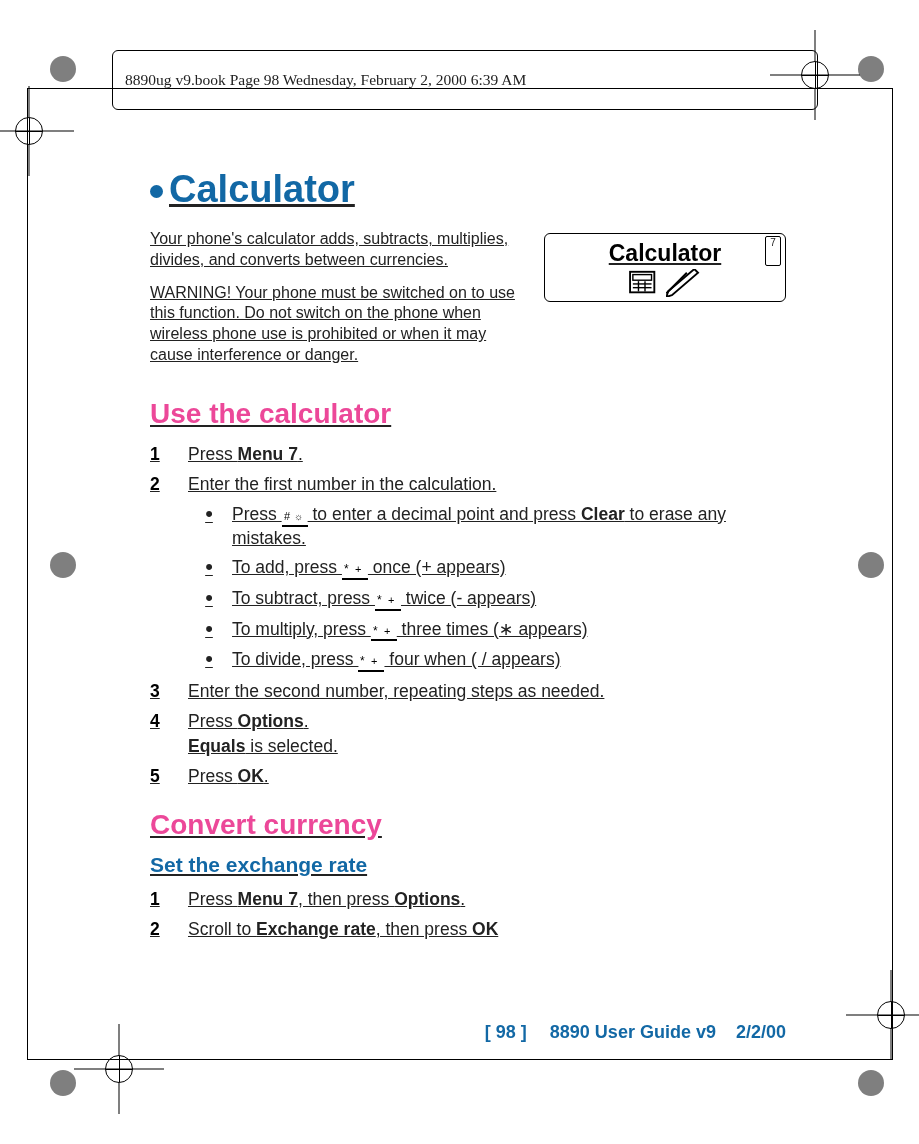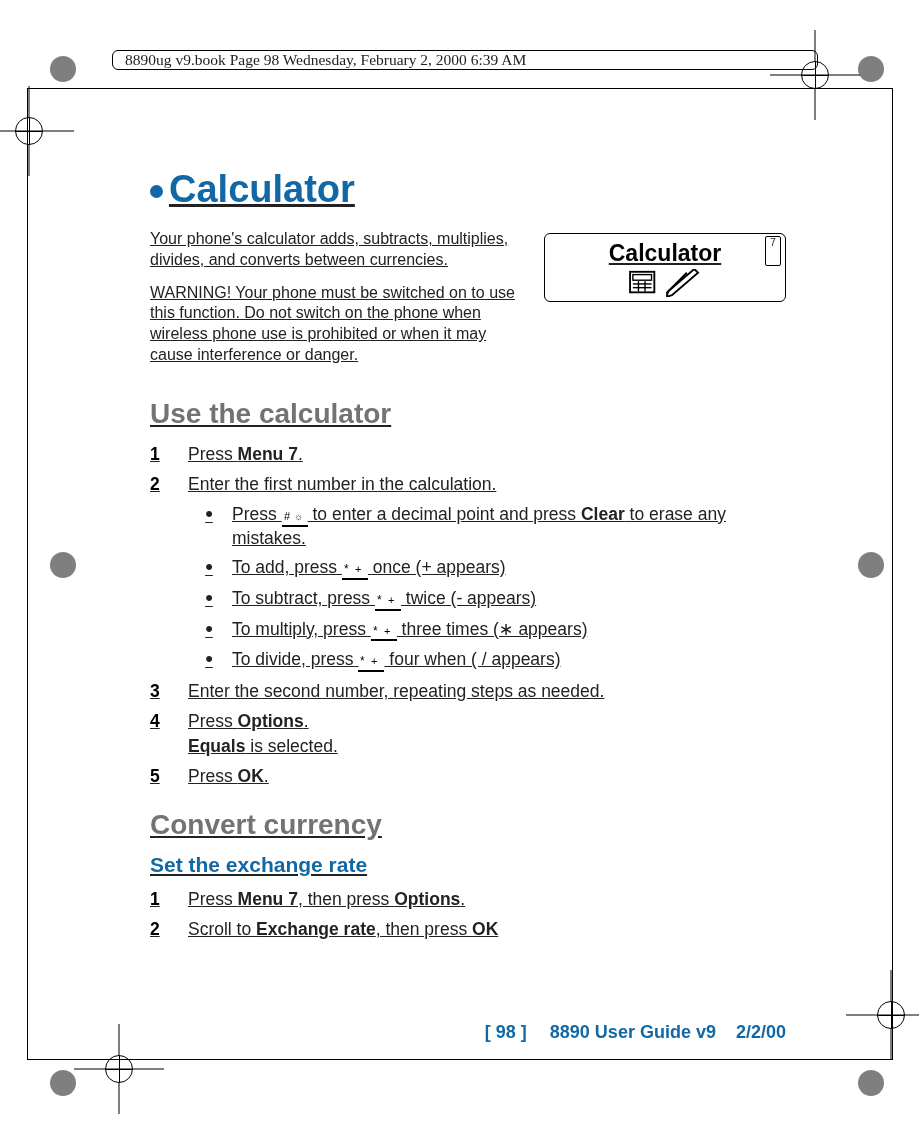--- a/index.html
+++ b/index.html
@@ -44,21 +44,21 @@
   .hline { position:absolute; background:#000; height:1px; }
   .vline { position:absolute; background:#000; width:1px; }
 
   .header {
     position: absolute;
     left: 112px;
     top: 50px;
     width: 680px;
     border: 1px solid #000;
     border-radius: 6px;
-    padding: 0 12px;
+    padding: 20px 12px;
     font-family: "Times New Roman", serif;
     font-size: 15.5px;
   }
 
   .content {
     position: absolute;
     left: 150px;
     top: 168px;
     width: 636px;
     text-decoration: underline;
@@ -100,21 +100,21 @@
     font-size: 23px;
     text-align: center;
     color: #000;
   }
   .thumb-icons { display:flex; justify-content:center; gap:2px; margin: 2px 0 2px 0; font-size: 22px; }
   .thumb-icons svg { width: 38px; height: 28px; }
   .thumb-soft { display:flex; justify-content:space-between; font-size: 17px; color:#444; padding: 0 2px 2px 2px; }
   .thumb-tab { position:absolute; right:4px; top:2px; width:14px; height:28px; border:1px solid #000; border-radius:2px; font-size:10px; display:flex; align-items:flex-start; justify-content:center; }
 
   h2.section {
-    color: #737373;
+    color: #ec4899;
     font-size: 28px;
     font-weight: 700;
     margin: 20px 0 12px 0;
   }
   h3.sub {
     color: #1268a5;
     font-size: 21px;
     font-weight: 700;
     margin: 6px 0 10px 0;
   }

